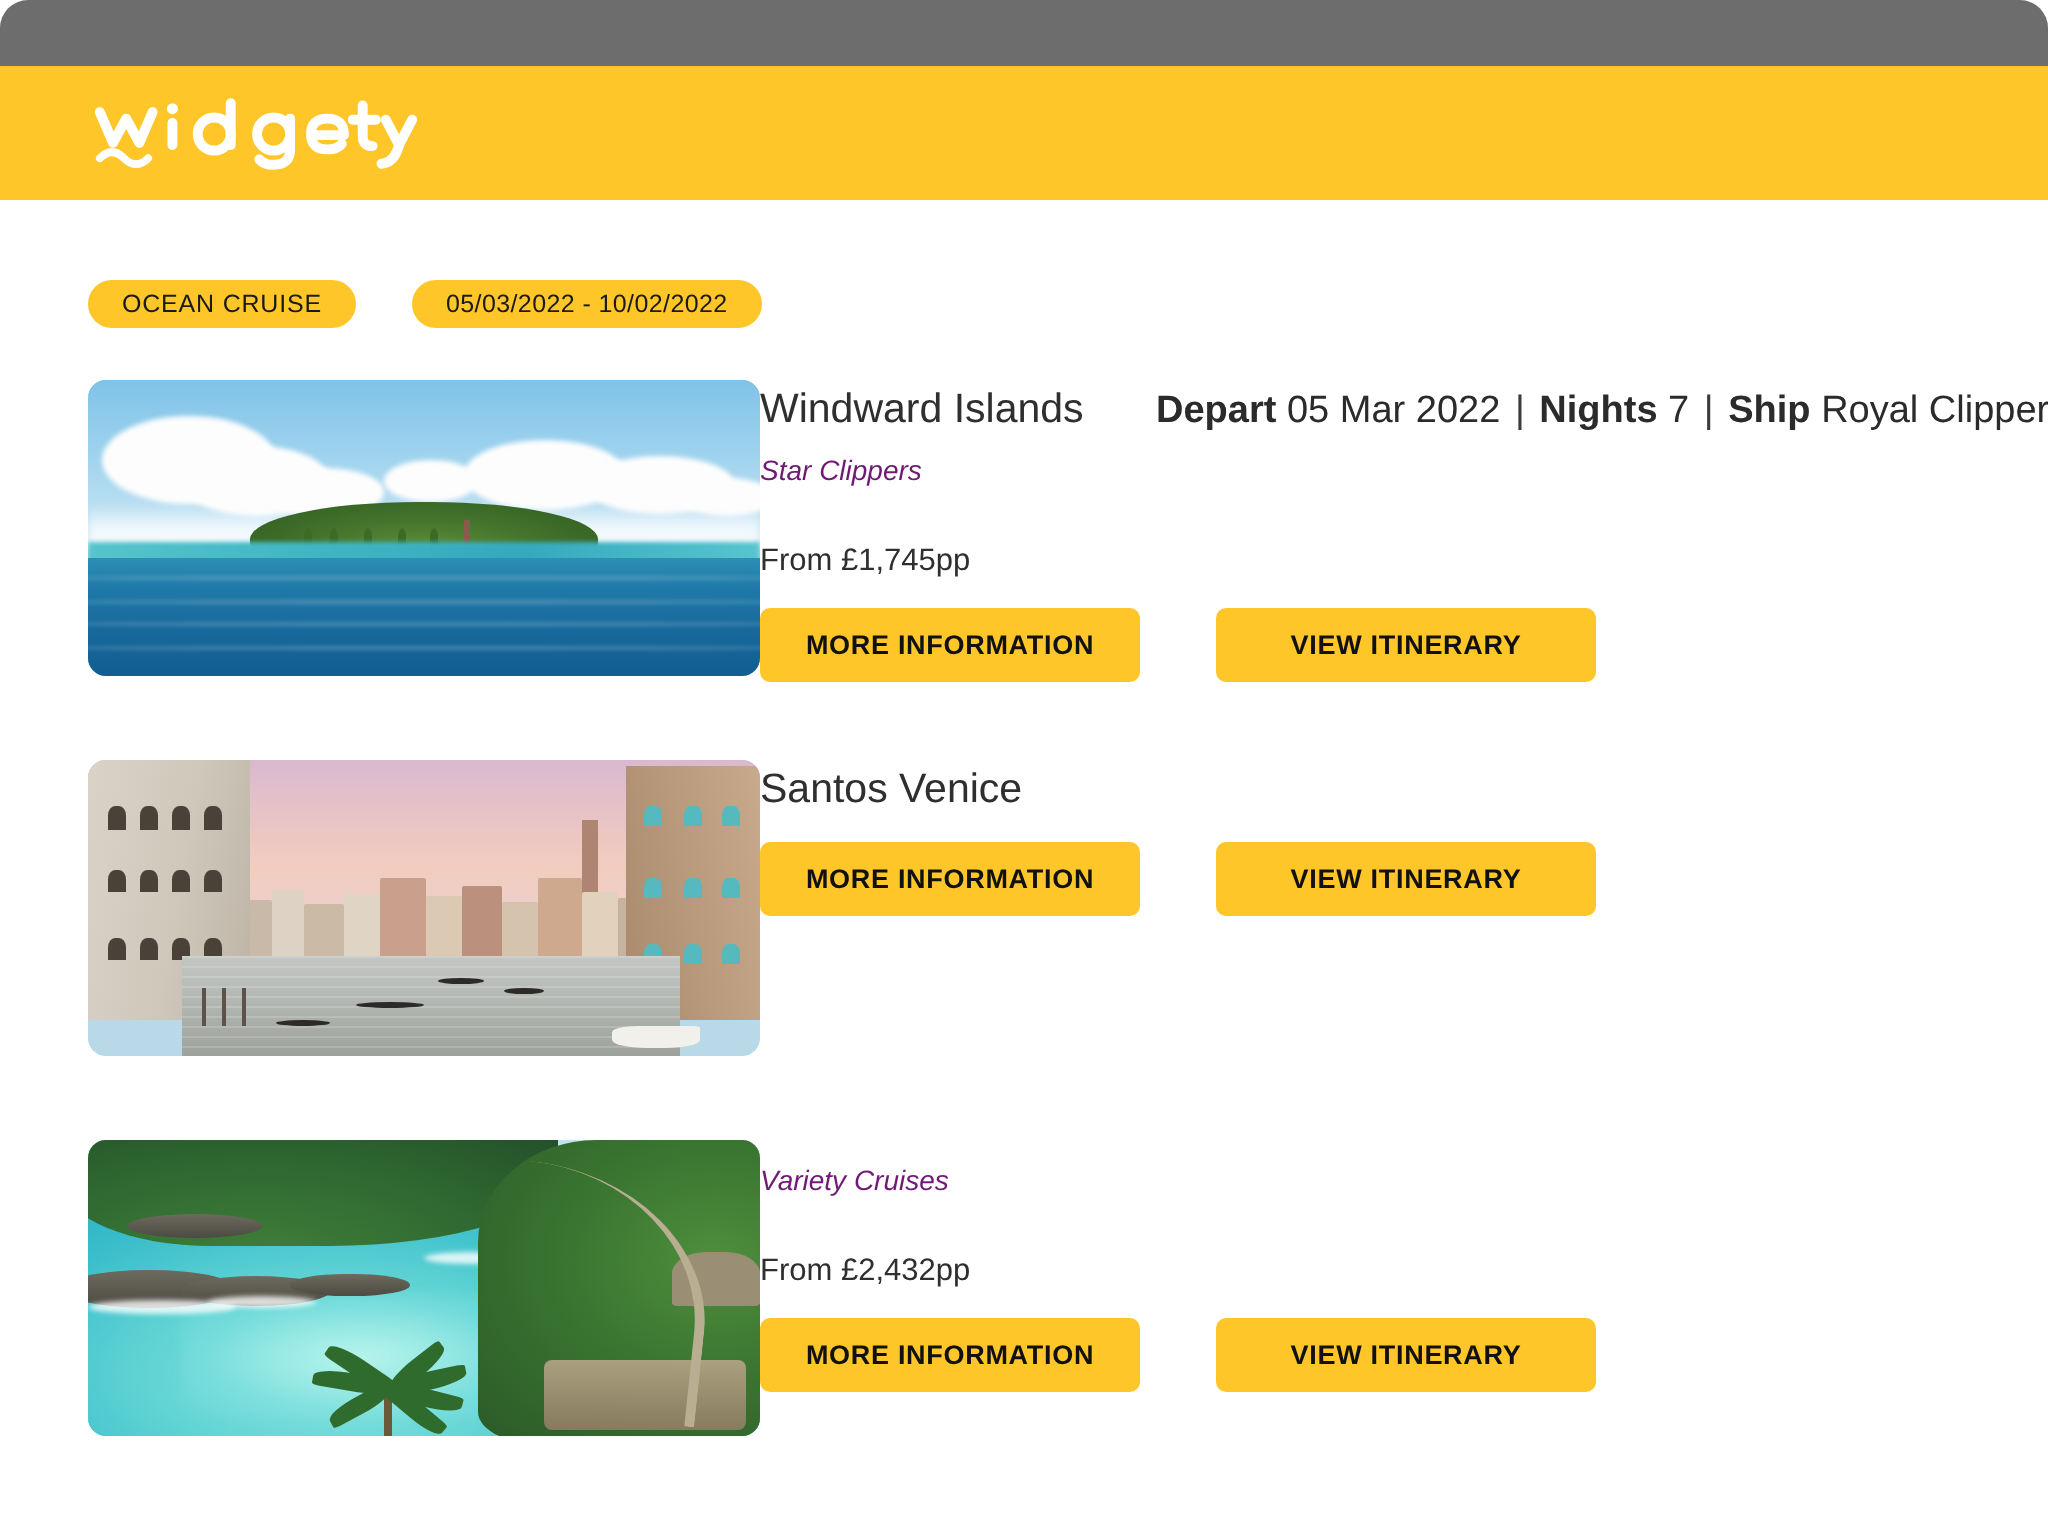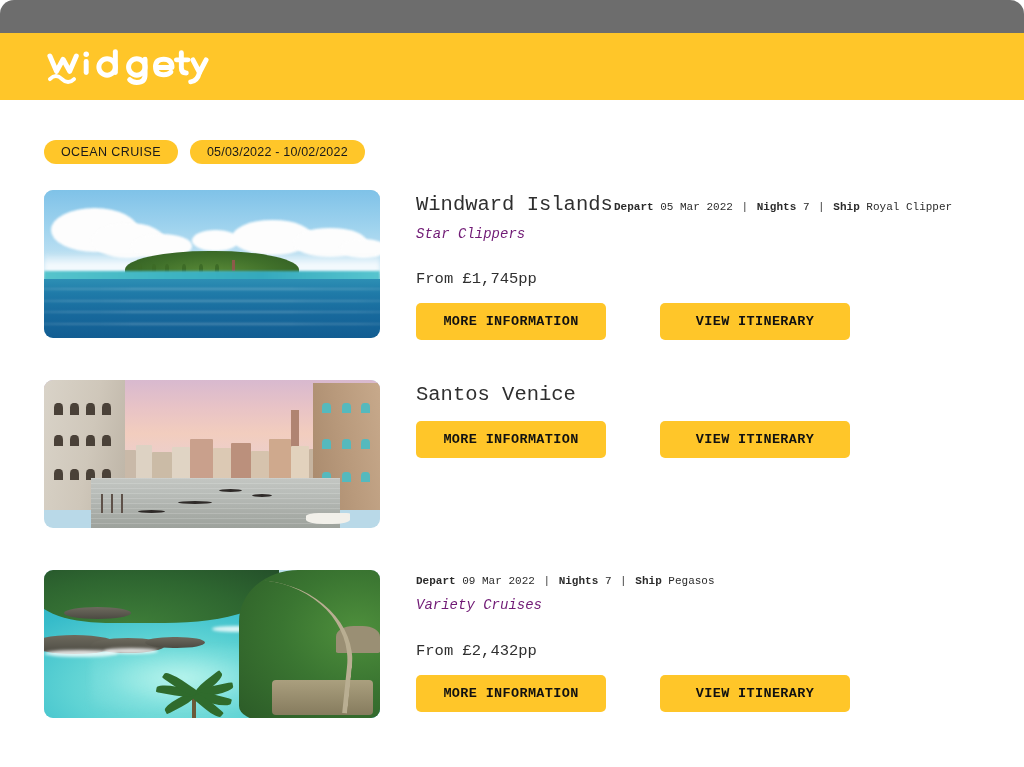--- a/index.html
+++ b/index.html
@@ -42,21 +42,21 @@
   .logo {
     display: block;
     height: 44px;
     width: 168px;
   }
 
   
   .pill-row {
     display: flex;
     align-items: center;
-    gap: 12px;
+    gap: 28px;
     padding: 40px 0 0 44px;
   }
 
   .pill {
     background: #FFC629;
     color: #1a1a1a;
     border-radius: 13px;
     height: 24px;
     display: inline-flex;
     align-items: center;
@@ -323,42 +323,40 @@
     position: absolute;
     right: 0; top: 38%;
     width: 13%; height: 18%;
     background: #9a8f74;
     border-radius: 40% 40% 6% 6%;
   }
 
   
   .card-body {
     flex: 1 1 auto;
-    padding-left: 36px;
     padding-top: 3px;
     min-width: 0;
-    font-family: Liberation Mono, monospace;
   }
 
   .card-top {
     display: flex;
     align-items: baseline;
   }
 
   .cruise-title {
     font-size: 20.5px;
     font-weight: 400;
     color: #2f2f2f;
     line-height: 1.15;
     flex: 0 0 198px;
     white-space: nowrap;
   }
 
   .meta {
-    font-size: 11px;
+    font-size: 19px;
     color: #2b2b2b;
     line-height: 1.2;
     white-space: nowrap;
     padding-top: 2px;
   }
 
   .meta b { font-weight: 700; }
   .meta .sep { color: #3a3a3a; padding: 0 2px; }
 
   .operator {
@@ -371,21 +369,21 @@
 
   .price {
     font-size: 15.5px;
     color: #2f2f2f;
     margin-top: 28px;
     line-height: 1.2;
   }
 
   .actions {
     display: flex;
-    gap: 54px;
+    gap: 38px;
     margin-top: 14px;
   }
 
   .btn {
     background: #FFC629;
     color: #111111;
     border: none;
     border-radius: 5px;
     height: 37px;
     font-size: 13.5px;
@@ -592,30 +590,20 @@
             <div class="frond" style="left:50%; bottom:36%; width:30%; height:9px; transform:rotate(152deg);"></div>
             <div class="frond" style="left:50%; bottom:36%; width:34%; height:9px; transform:rotate(190deg);"></div>
             <div class="frond" style="left:50%; bottom:36%; width:32%; height:9px; transform:rotate(214deg);"></div>
           </div>
           <div class="branch"></div>
         </div>
       </div>
 
       <div class="card-body">
         <div class="card-top">
-          <div class="meta">
-            <b>Depart</b>
-            <span>09 Mar 2022</span>
-            <span class="sep">|</span>
-            <b>Nights</b>
-            <span>7</span>
-            <span class="sep">|</span>
-            <b>Ship</b>
-            <span>Pegasos</span>
-          </div>
         </div>
         <div class="operator">Variety Cruises</div>
         <div class="price">From £2,432pp</div>
         <div class="actions">
           <button class="btn btn-more">MORE INFORMATION</button>
           <button class="btn btn-itinerary">VIEW ITINERARY</button>
         </div>
       </div>
     </article>
 

